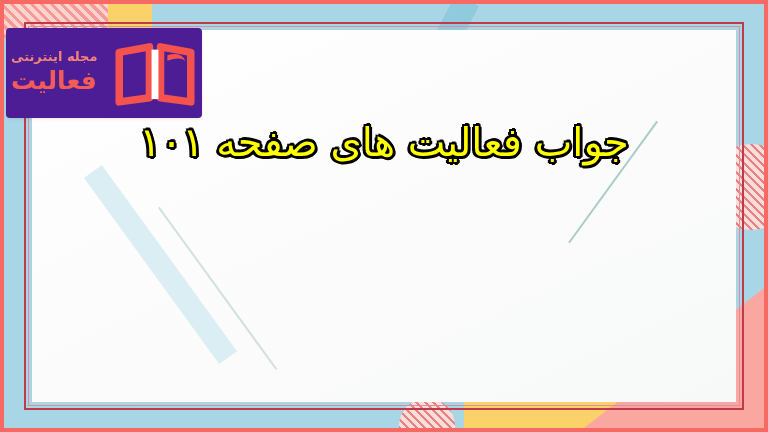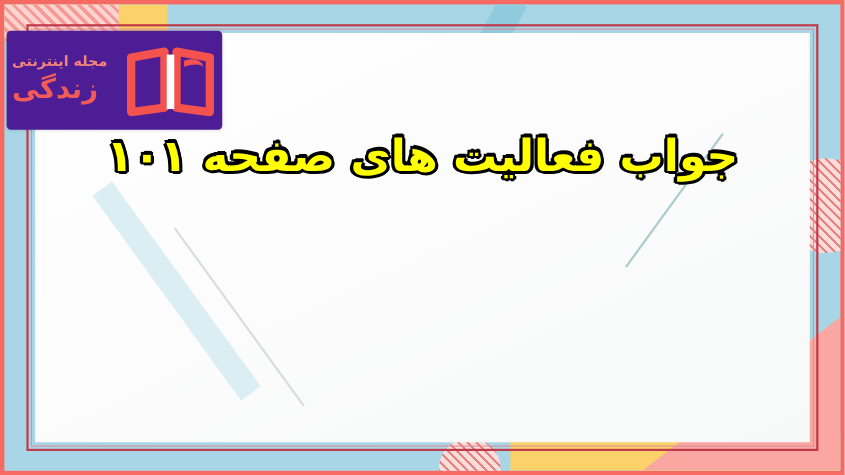--- a/index.html
+++ b/index.html
@@ -110,21 +110,21 @@
 
   
   .titles{
     position:absolute;left:0;right:0;top:116px;
     text-align:center;direction:rtl;
     pointer-events:none;
   }
   .title-line{
     display:block;
     color:#ffff00;
-    font-weight:700;
+    font-weight:400;
     letter-spacing:0px;
     line-height:1.34;
     text-shadow:
        2px 0 0 #000, -2px 0 0 #000, 0 2px 0 #000, 0 -2px 0 #000,
        2px 2px 0 #000, -2px 2px 0 #000, 2px -2px 0 #000, -2px -2px 0 #000,
        3px 1px 0 #000, -3px 1px 0 #000, 1px 3px 0 #000, 1px -3px 0 #000;
   }
   .title-1{font-size:40px;}
   .title-2{font-size:40px;margin-top:14px;}
 
@@ -192,17 +192,17 @@
 
         <path d="M112 18 L68 10 L68 84 L112 90 Z" fill="none" stroke="#f4524e" stroke-width="11" stroke-linejoin="round"></path>
 
         <path d="M78 22 Q98 16 104 30 Q96 24 78 30 Z" fill="#f4524e"></path>
 
         <rect x="55" y="14" width="10" height="72" fill="#ffffff"></rect>
       </svg>
     </span>
     <span class="logo-text">
       <span class="logo-sub">مجله اینترنتی</span>
-      <span class="logo-main">زندگی</span>
+      <span class="logo-main">فعالیت</span>
     </span>
   </div>
 
 </div>
 
 </body></html>

